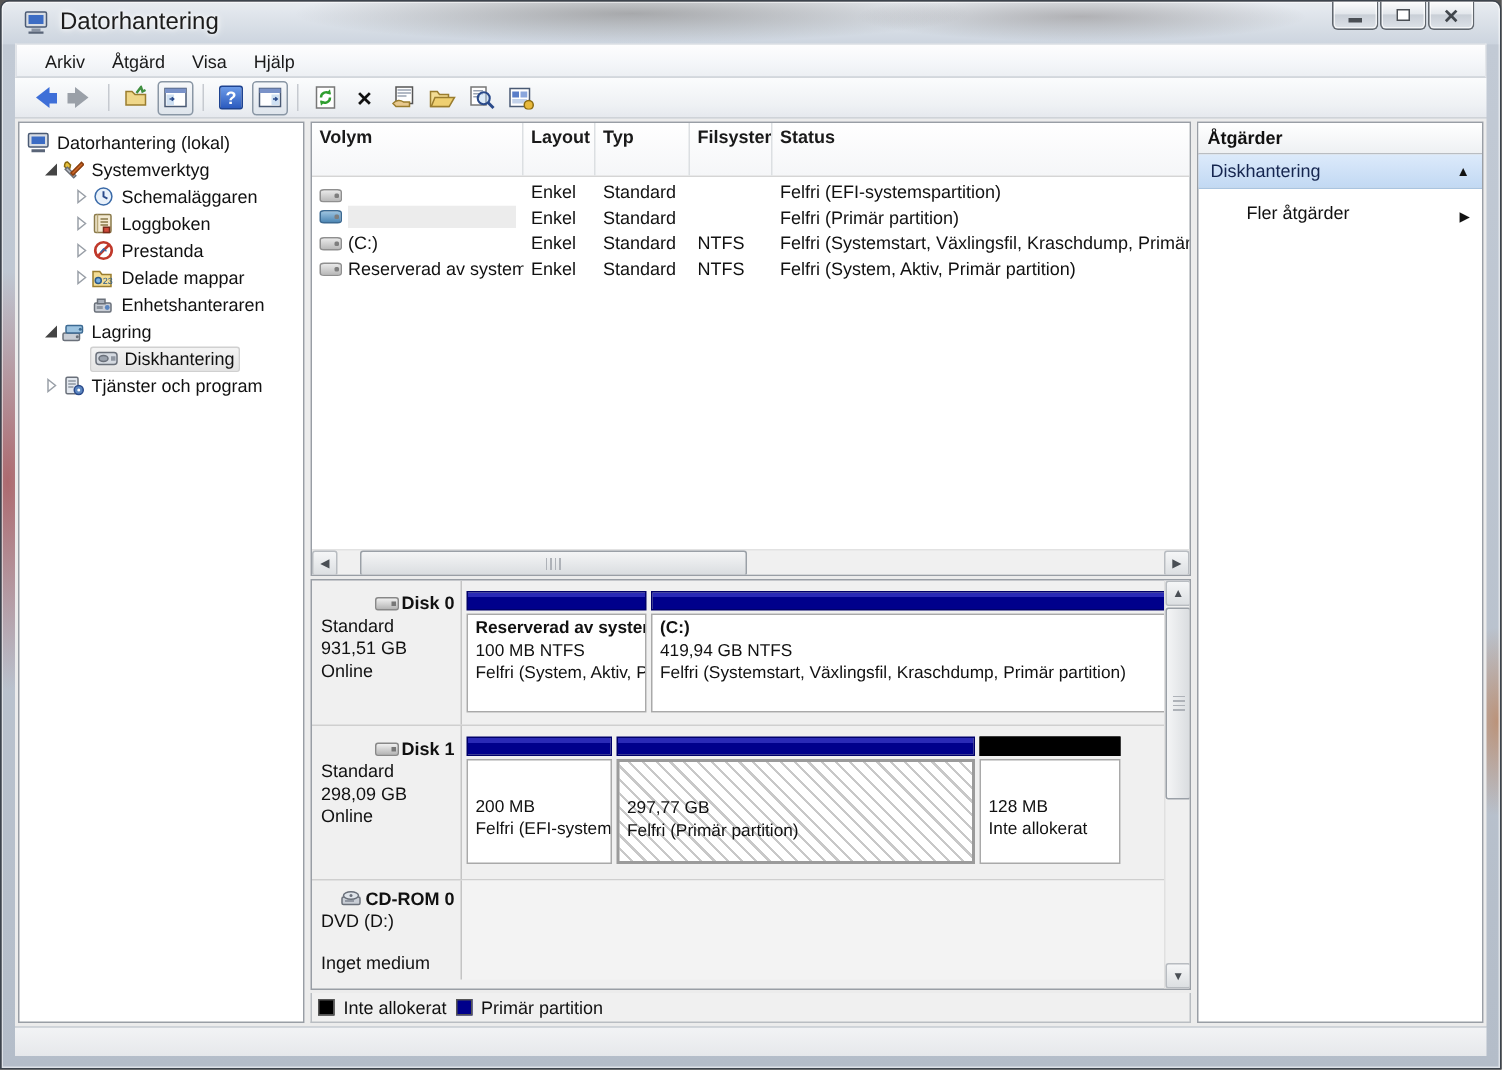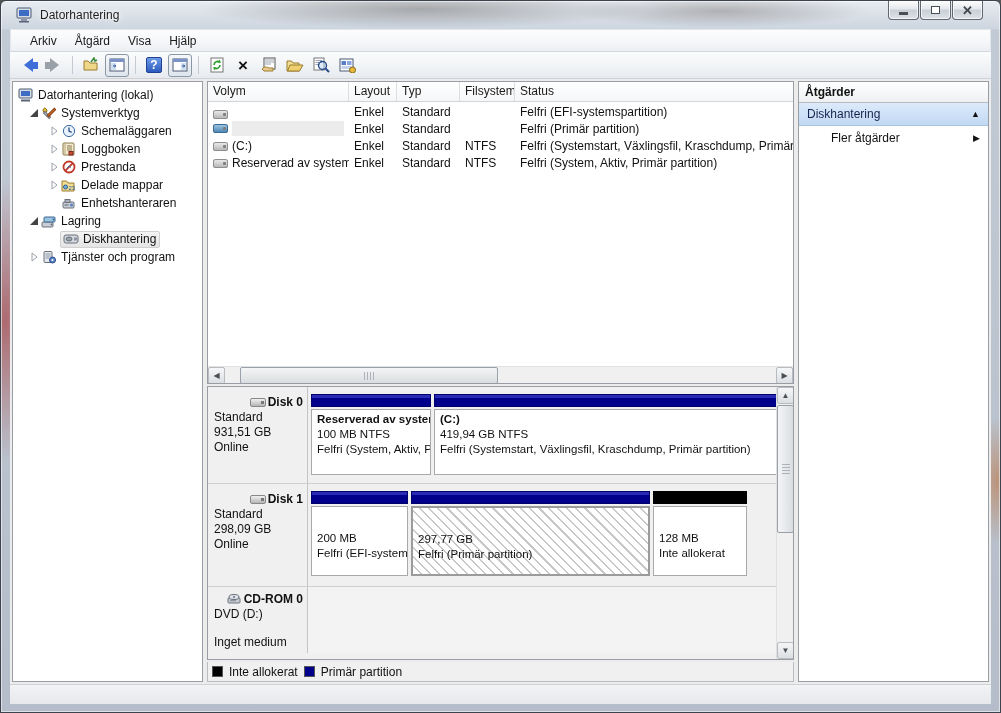--- a/index.html
+++ b/index.html
@@ -14,21 +14,21 @@
       radial-gradient(200px 22px at 720px 10px, rgba(70,60,55,.30), rgba(70,60,55,0) 75%),
       linear-gradient(180deg,#e8ecf1 0,#cdd5df 28px,#c2cad5 29px,#b4bdc9 100%);
     border:1px solid #3c434c;
     box-shadow: inset 0 0 0 1px rgba(255,255,255,.55);
     padding:0 9px 9px 9px;
     overflow:hidden;
   }
   
   .titlebar{ height:28px; display:flex; align-items:center; padding:0 2px 0 6px; position:relative; }
   .app-icon{ width:18px; height:16px; margin-right:6px; flex:0 0 auto; }
-  .title-text{ font-size:12px; color:#1c1c1c; text-shadow:0 0 6px #fff, 0 0 3px #fff; }
+  .title-text{ font-size:16px; color:#1c1c1c; text-shadow:0 0 6px #fff, 0 0 3px #fff; }
   .caption-buttons{ position:absolute; right:8px; top:0; display:flex; }
   .cap-btn{
     width:31px; height:19px; margin-left:1px;
     border:1px solid #61676e; border-top:none; border-radius:0 0 4px 4px;
     background:linear-gradient(180deg,#fdfdfd 0,#e3e7ec 45%,#c9cfd7 50%,#dde2e8 100%);
     box-shadow: inset 0 0 0 1px rgba(255,255,255,.7);
     display:flex; align-items:center; justify-content:center;
     font-size:11px; color:#333; cursor:default;
   }
   .glyph-min{ width:9px; height:3px; background:#4a4f55; margin-top:6px; }
@@ -61,21 +61,21 @@
   .tree-panel{ width:191px; background:#fff; border:1px solid #999ea5; padding-top:4px; overflow:hidden; }
   .center-col{ flex:1; display:flex; flex-direction:column; gap:2px; min-width:0; }
   .actions-panel{ width:191px; background:#fff; border:1px solid #999ea5; display:flex; flex-direction:column; }
   
   .tree-row{ display:flex; align-items:center; height:18px; font-size:12px; color:#111; white-space:nowrap; }
   .tw{ width:13px; height:13px; flex:0 0 auto; display:flex; align-items:center; justify-content:center; }
   .ti{ width:17px; height:15px; flex:0 0 auto; margin-right:4px; display:flex; align-items:center; justify-content:center; }
   .tree-sel{ display:flex; align-items:center; background:linear-gradient(180deg,#f4f4f4,#e4e4e4); border:1px solid #d0d0d0; border-radius:2px; padding:0 3px 0 1px; }
   
   .list-panel{ height:303px; background:#fff; border:1px solid #999ea5; position:relative; overflow:hidden; display:flex; flex-direction:column; }
-  .lp-header{ display:flex; height:20px; border-bottom:1px solid #d5d5d5; background:linear-gradient(180deg,#ffffff,#f5f6f8); flex:0 0 auto; }
+  .lp-header{ display:flex; height:36px; border-bottom:1px solid #d5d5d5; background:linear-gradient(180deg,#ffffff,#f5f6f8); flex:0 0 auto;font-weight:bold; }
   .hcell{ font-size:12px; color:#1a1a1a; padding:2px 5px; border-right:1px solid #dcdfe2; overflow:hidden; white-space:nowrap; }
   .vrow{ display:flex; height:17px; align-items:flex-end; font-size:12px; color:#111; }
   .vcell{ padding:0 5px; overflow:hidden; white-space:nowrap; flex:0 0 auto; display:flex; align-items:center; }
   .c-volym{ width:141px; } .c-layout{ width:48px; } .c-typ{ width:63px; } .c-fs{ width:55px; } .c-status{ flex:1 1 auto; min-width:0; }
   .vol-ico{ width:15px; height:9px; border-radius:3px/2px; background:linear-gradient(180deg,#e9e9e9,#b9b9b9); border:1px solid #8f8f8f; margin-right:4px; flex:0 0 auto; position:relative;}
   .vol-ico::after{content:"";position:absolute;right:1px;top:2px;width:3px;height:3px;background:#7e7e7e;border-radius:1px;}
   .vol-ico.blue{ background:linear-gradient(180deg,#9cc3e0,#4f88b5); border-color:#3c6a92; }
   .sel-box{ width:112px; height:15px; background:#ececec; }
   .hscroll{ position:absolute; left:0; right:0; bottom:0; height:17px; background:#f0f0f0; border-top:1px solid #e2e2e2; display:flex; }
   .sb-btn{ width:17px; height:17px; background:linear-gradient(180deg,#f5f6f7,#dcdfe2); border:1px solid #b8bcc1; border-radius:2px; display:flex; align-items:center; justify-content:center; font-size:8px; color:#4a4f55; flex:0 0 auto; }
@@ -107,21 +107,21 @@
   .v-thumb{ position:absolute; top:18px; left:0; width:17px; height:128px; background:linear-gradient(90deg,#f4f5f6,#dadde0); border:1px solid #9aa0a7; border-radius:2px; }
   .v-thumb::after{ content:""; position:absolute; top:50%; left:4px; margin-top:-5px; height:10px; width:8px;
      background:repeating-linear-gradient(180deg,#aeb2b8 0 1px,transparent 1px 3px); }
   
   .legend{ height:20px; background:#f0f0f0; border:1px solid #b9bdc2; border-top:none; display:flex; align-items:center; padding-left:4px; gap:6px; font-size:12px; color:#111; flex:0 0 auto;}
   .swatch{ width:11px; height:11px; border:1px solid #555; flex:0 0 auto; }
   
   .ap-header{ height:21px; background:linear-gradient(180deg,#ffffff,#eef0f3); border-bottom:1px solid #b9bdc2; display:flex; align-items:center; padding-left:6px; font-size:12px; font-weight:bold; color:#111; }
   .ap-group{ height:23px; background:linear-gradient(180deg,#dcEAF9,#c2d9f3); background:linear-gradient(180deg,#dceafb,#c2d9f3); border-bottom:1px solid #a9c4e0; display:flex; align-items:center; padding:0 8px; font-size:12px; color:#15254f; }
   .ap-group .spring, .ap-item .spring{ flex:1; }
-  .ap-item{ height:23px; display:flex; align-items:center; padding:0 8px 0 32px; font-size:12px; color:#111; }
+  .ap-item{ height:23px; display:flex; align-items:flex-end; padding:0 8px 0 32px; font-size:12px; color:#111; }
   .tri{ font-size:9px; color:#111; }
   
   .statusbar{ height:20px; background:linear-gradient(180deg,#f2f3f5,#e6e8eb); border-top:1px solid #cfd3d8; }
   svg{ display:block; }
 </style>
 </head>
 <body>
 
 <div class="window">
 

